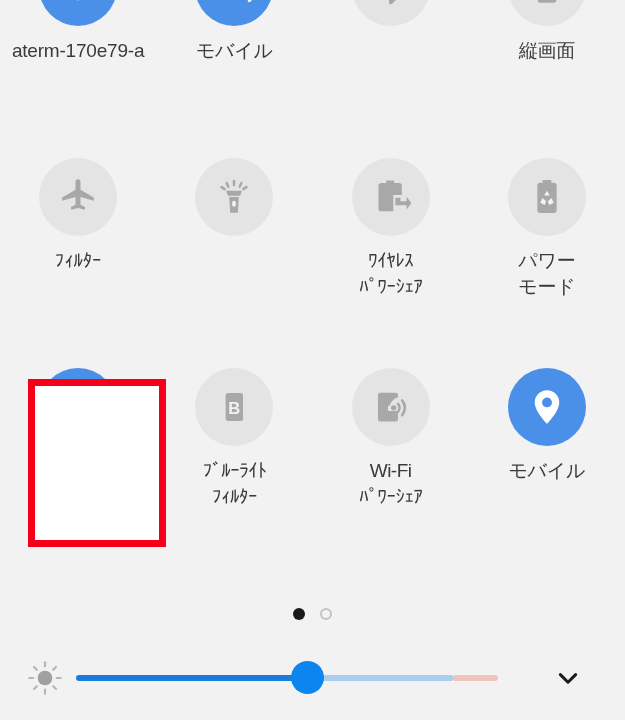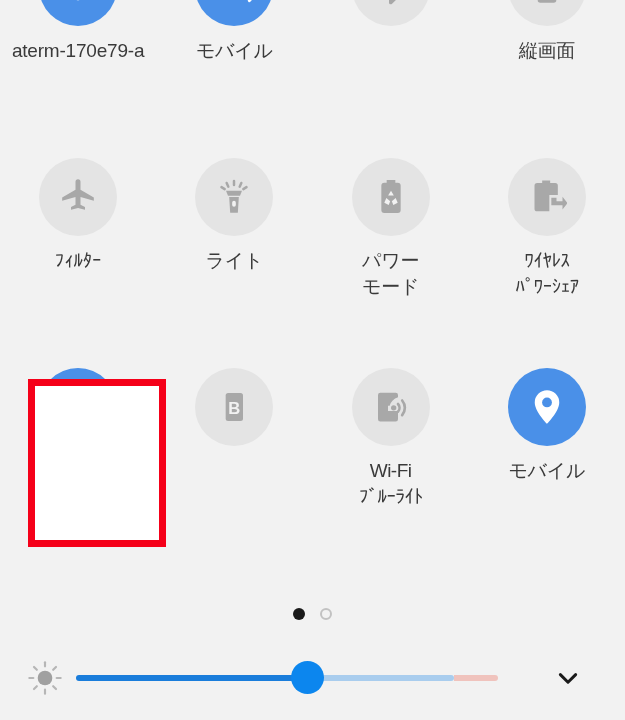--- a/index.html
+++ b/index.html
@@ -230,51 +230,50 @@
             <g stroke="#a8a8a8" stroke-width="1.5" stroke-linecap="round">
               <path d="M12 2.4v2.4"></path>
               <path d="M7.6 3.6l1 2.2"></path>
               <path d="M16.4 3.6l-1 2.2"></path>
               <path d="M4.5 6.1l1.9 1.2"></path>
               <path d="M19.5 6.1l-1.9 1.2"></path>
             </g>
             <rect x="10.9" y="14.3" width="2.2" height="3.6" rx="1.1" fill="#f2f2f2"></rect>
           </svg>
         </div>
-        <div class="tile-label">ライト</div>
+      </div>
+
+      <div class="tile">
+        <div class="tile-circle">
+          <svg class="icon-svg" width="40" height="40" viewBox="0 0 24 24">
+            <path fill="#a8a8a8" d="M9.1 2.1h4.8v1.7H9.1z"></path>
+            <path fill="#a8a8a8" d="M6.1 3.6h10.8a1.6 1.6 0 0 1 1.6 1.6v5.6h-5.1v9.8H6.1a1.6 1.6 0 0 1-1.6-1.6V5.2a1.6 1.6 0 0 1 1.6-1.6z"></path>
+            <path fill="#a8a8a8" d="M14.6 12.4h3.1v2.1h3.6v-2.6l3 3.8-3 3.8v-2.6h-6.7z"></path>
+          </svg>
+        </div>
+        <div class="tile-label hw">ﾜｲﾔﾚｽ
+ﾊﾟﾜｰｼｪｱ</div>
       </div>
 
       <div class="tile">
         <div class="tile-circle">
           <svg class="icon-svg" width="40" height="40" viewBox="0 0 24 24">
             <path fill="#a8a8a8" d="M9.4 1.8h5.2v1.8H9.4z"></path>
             <rect x="6.2" y="3.4" width="11.6" height="18.2" rx="1.8" fill="#a8a8a8"></rect>
             <g fill="#f2f2f2">
               <path d="M12 8.2l1.7 2.9h-3.4z"></path>
               <path d="M9.2 12.6l-1.2 2.9 2.6 1.3.9-2.3z"></path>
               <path d="M14.8 12.6l1.2 2.9-2.6 1.3-.9-2.3z"></path>
             </g>
           </svg>
         </div>
         <div class="tile-label">パワー
 モード</div>
       </div>
 
-      <div class="tile">
-        <div class="tile-circle">
-          <svg class="icon-svg" width="40" height="40" viewBox="0 0 24 24">
-            <path fill="#a8a8a8" d="M9.1 2.1h4.8v1.7H9.1z"></path>
-            <path fill="#a8a8a8" d="M6.1 3.6h10.8a1.6 1.6 0 0 1 1.6 1.6v5.6h-5.1v9.8H6.1a1.6 1.6 0 0 1-1.6-1.6V5.2a1.6 1.6 0 0 1 1.6-1.6z"></path>
-            <path fill="#a8a8a8" d="M14.6 12.4h3.1v2.1h3.6v-2.6l3 3.8-3 3.8v-2.6h-6.7z"></path>
-          </svg>
-        </div>
-        <div class="tile-label hw">ﾜｲﾔﾚｽ
-ﾊﾟﾜｰｼｪｱ</div>
-      </div>
-
     </div>
 
     <div class="tile-row">
 
       <div class="tile">
         <div class="tile-circle on">
           <svg class="icon-svg" width="42" height="42" viewBox="0 0 24 24">
             <path fill="#ffffff" d="M8.3 3.3h2.6v12.1h2.6L9.6 21 5.7 15.4h2.6z"></path>
             <path fill="#ffffff" d="M15.9 3l3.9 5.6h-2.6v12.1h-2.6V8.6h-2.6z"></path>
           </svg>
@@ -283,33 +282,35 @@
 データ</div>
       </div>
 
       <div class="tile">
         <div class="tile-circle">
           <svg class="icon-svg" width="40" height="40" viewBox="0 0 24 24">
             <rect x="7" y="3.6" width="10.4" height="16.8" rx="1.5" fill="#a8a8a8"></rect>
             <text x="12.2" y="16" text-anchor="middle" font-family="'Liberation Sans', sans-serif" font-size="10" font-weight="bold" fill="#f2f2f2">B</text>
           </svg>
         </div>
+        <div class="tile-label hw">ﾌﾞﾙｰﾗｲﾄ
+ﾌｨﾙﾀｰ</div>
       </div>
 
       <div class="tile">
         <div class="tile-circle">
           <svg class="icon-svg" width="40" height="40" viewBox="0 0 24 24">
             <path fill="#a8a8a8" d="M5.6 3.4h9.2a1.4 1.4 0 0 1 1.4 1.4v1.3a7.6 7.6 0 0 0-5 5.1h-1v3.2h6v4.9a1.4 1.4 0 0 1-1.4 1.4H5.6a1.4 1.4 0 0 1-1.4-1.4V4.8a1.4 1.4 0 0 1 1.4-1.4z"></path>
             <circle cx="13.6" cy="12.5" r="1.6" fill="#a8a8a8"></circle>
             <path fill="none" stroke="#a8a8a8" stroke-width="1.6" stroke-linecap="round" d="M16.2 10.2a3.4 3.4 0 0 1 0 4.6"></path>
             <path fill="none" stroke="#a8a8a8" stroke-width="1.6" stroke-linecap="round" d="M18.7 8.1a6.8 6.8 0 0 1 0 8.8"></path>
           </svg>
         </div>
         <div class="tile-label hw">Wi-Fi
-ﾌﾞﾙｰﾗｲﾄ</div>
+ﾊﾟﾜｰｼｪｱ</div>
       </div>
 
       <div class="tile">
         <div class="tile-circle on">
           <svg class="icon-svg" width="42" height="42" viewBox="0 0 24 24">
             <path fill="#ffffff" d="M12 2.4a7 7 0 0 0-7 7c0 5.2 7 12.2 7 12.2s7-7 7-12.2a7 7 0 0 0-7-7z"></path>
             <circle cx="12" cy="9.4" r="2.8" fill="#4a90e8"></circle>
           </svg>
         </div>
         <div class="tile-label">モバイル</div>

